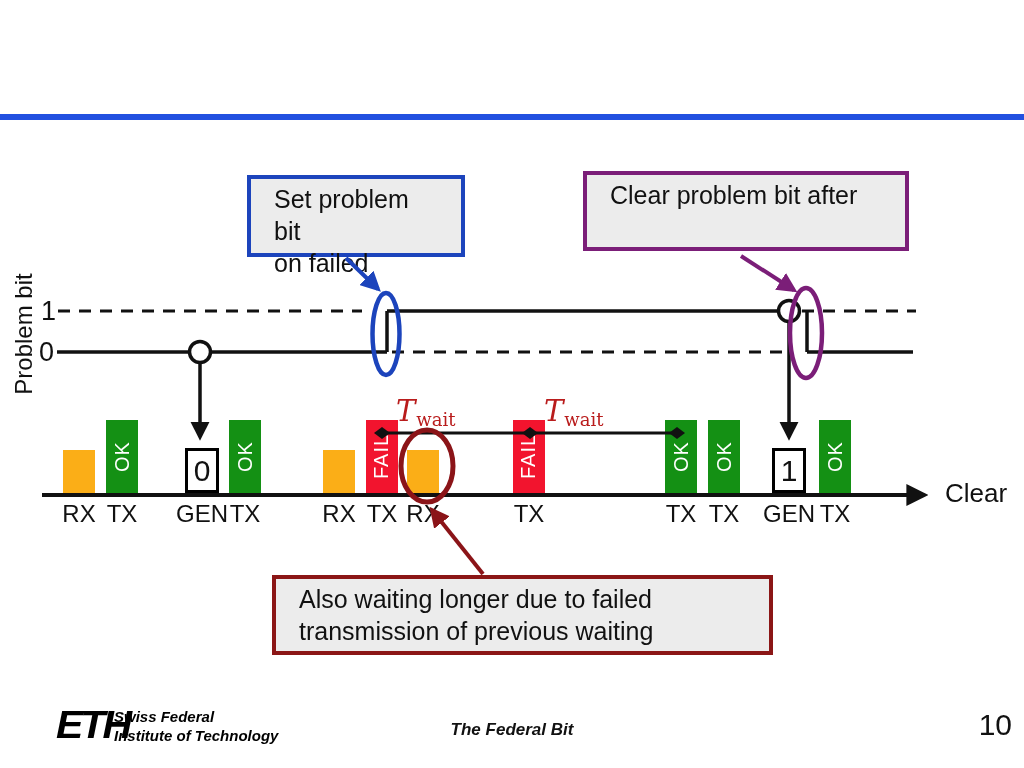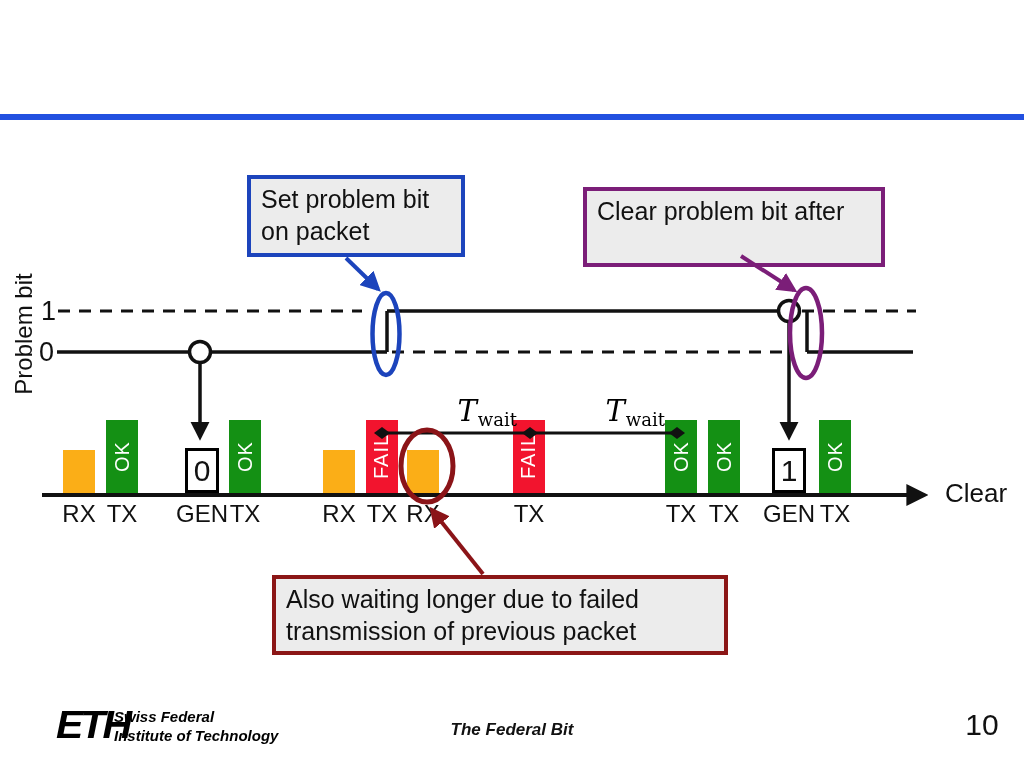--- a/index.html
+++ b/index.html
@@ -4,77 +4,77 @@
 <style>
   html,body{margin:0;padding:0;background:#fff;}
   #slide{position:relative;width:1024px;height:768px;background:#ffffff;overflow:hidden;
          font-family:"Liberation Sans",sans-serif;color:#111;}
   
   #title{position:absolute;left:0;top:52px;width:1024px;text-align:center;
          font-size:44px;font-weight:bold;color:#1F3069;letter-spacing:-0.5px;}
   #title-rule{position:absolute;left:0;top:114px;width:1024px;height:6px;background:#2250E0;}
   
   .callout{position:absolute;background:#ECECEC;border:4px solid #000;box-sizing:border-box;
-           font-size:25px;line-height:32px;padding:4px 10px;color:#111;}
+           font-size:25px;line-height:32px;padding:4px 23px;color:#111;}
   #callout-set{left:247px;top:175px;width:218px;height:82px;border-color:#1C44BC;}
-  #callout-clear{left:583px;top:187px;width:302px;height:80px;border-color:#7B1E78;}
-  #callout-wait{left:272px;top:575px;width:456px;height:80px;border-color:#8B1616;}
+  #callout-clear{left:583px;top:171px;width:326px;height:80px;border-color:#7B1E78;}
+  #callout-wait{left:272px;top:575px;width:501px;height:80px;border-color:#8B1616;}
   
   #ylabel{position:absolute;left:-58px;top:320px;width:164px;height:28px;
           transform:rotate(-90deg);font-size:24px;text-align:center;color:#111;}
   .lvl{position:absolute;width:26px;text-align:right;font-size:27px;color:#111;}
   #lvl1{left:30px;top:296px;}
   #lvl0{left:28px;top:337px;}
   
   .bar{position:absolute;box-sizing:border-box;}
   .bar.rx{background:#FBAE17;}
   .bar.ok{background:#149014;}
   .bar.fail{background:#F2142E;}
   .bar.gen{background:#fff;border:3px solid #000;display:flex;align-items:center;justify-content:center;
            font-size:30px;color:#111;}
   .vwrap{position:absolute;left:0;top:0;width:100%;height:100%;display:flex;
          align-items:center;justify-content:center;overflow:visible;}
   .vtext{transform:rotate(-90deg);white-space:nowrap;color:#fff;font-size:20px;letter-spacing:1px;}
   .tick{position:absolute;width:72px;text-align:center;font-size:24px;color:#111;top:500px;}
   
-  .twait{position:absolute;top:394px;width:120px;text-align:right;
-         font-family:"DejaVu Serif",serif;color:#000000;}
+  .twait{position:absolute;top:394px;width:120px;text-align:left;
+         font-family:"DejaVu Serif",serif;color:#b91c1c;}
   .tw-T{font-style:italic;font-size:29px;}
   .tw-sub{font-size:18px;position:relative;top:5px;left:1px;}
   #twait-1{left:396px;}
   #twait-2{left:544px;}
   #time-label{position:absolute;left:945px;top:478px;font-size:26px;color:#111;}
   
   #linework{position:absolute;left:0;top:0;width:1024px;height:768px;pointer-events:none;}
   
   #eth-logo{position:absolute;left:56px;top:702px;font-size:41px;font-weight:bold;font-style:italic;
             letter-spacing:-3px;color:#000;transform:scaleY(0.95);}
   #eth-org{position:absolute;left:114px;top:707px;font-size:15px;font-weight:bold;font-style:italic;
            line-height:19px;color:#000;}
   #footer-center{position:absolute;left:392px;top:720px;width:240px;text-align:center;
                  font-size:17px;font-weight:bold;font-style:italic;color:#111;}
-  #page-number{position:absolute;left:952px;top:708px;width:60px;text-align:center;font-size:30px;color:#111;}
+  #page-number{position:absolute;left:952px;top:708px;width:60px;text-align:right;font-size:30px;color:#111;}
 </style>
 </head>
 <body>
 
 <div id="slide">
 
   <div id="title-rule"></div>
 
   <div class="callout" id="callout-set">
     <div>Set problem bit</div>
-    <div>on packet</div>
+    <div>on failed</div>
   </div>
   <div class="callout" id="callout-clear">
     <div>Clear problem bit after</div>
   </div>
   <div class="callout" id="callout-wait">
     <div>Also waiting longer due to failed</div>
-    <div>transmission of previous packet</div>
+    <div>transmission of previous waiting</div>
   </div>
 
   <div id="ylabel">Problem bit</div>
   <div class="lvl" id="lvl1">1</div>
   <div class="lvl" id="lvl0">0</div>
 
   <div id="timeline-events">
       <div class="bar rx" style="left: 63px; top: 450px; width: 32px; height: 43px;"></div>
       <div class="tick" style="left: 43px;">RX</div>
       <div class="bar ok" style="left: 106px; top: 420px; width: 32px; height: 73px;">

